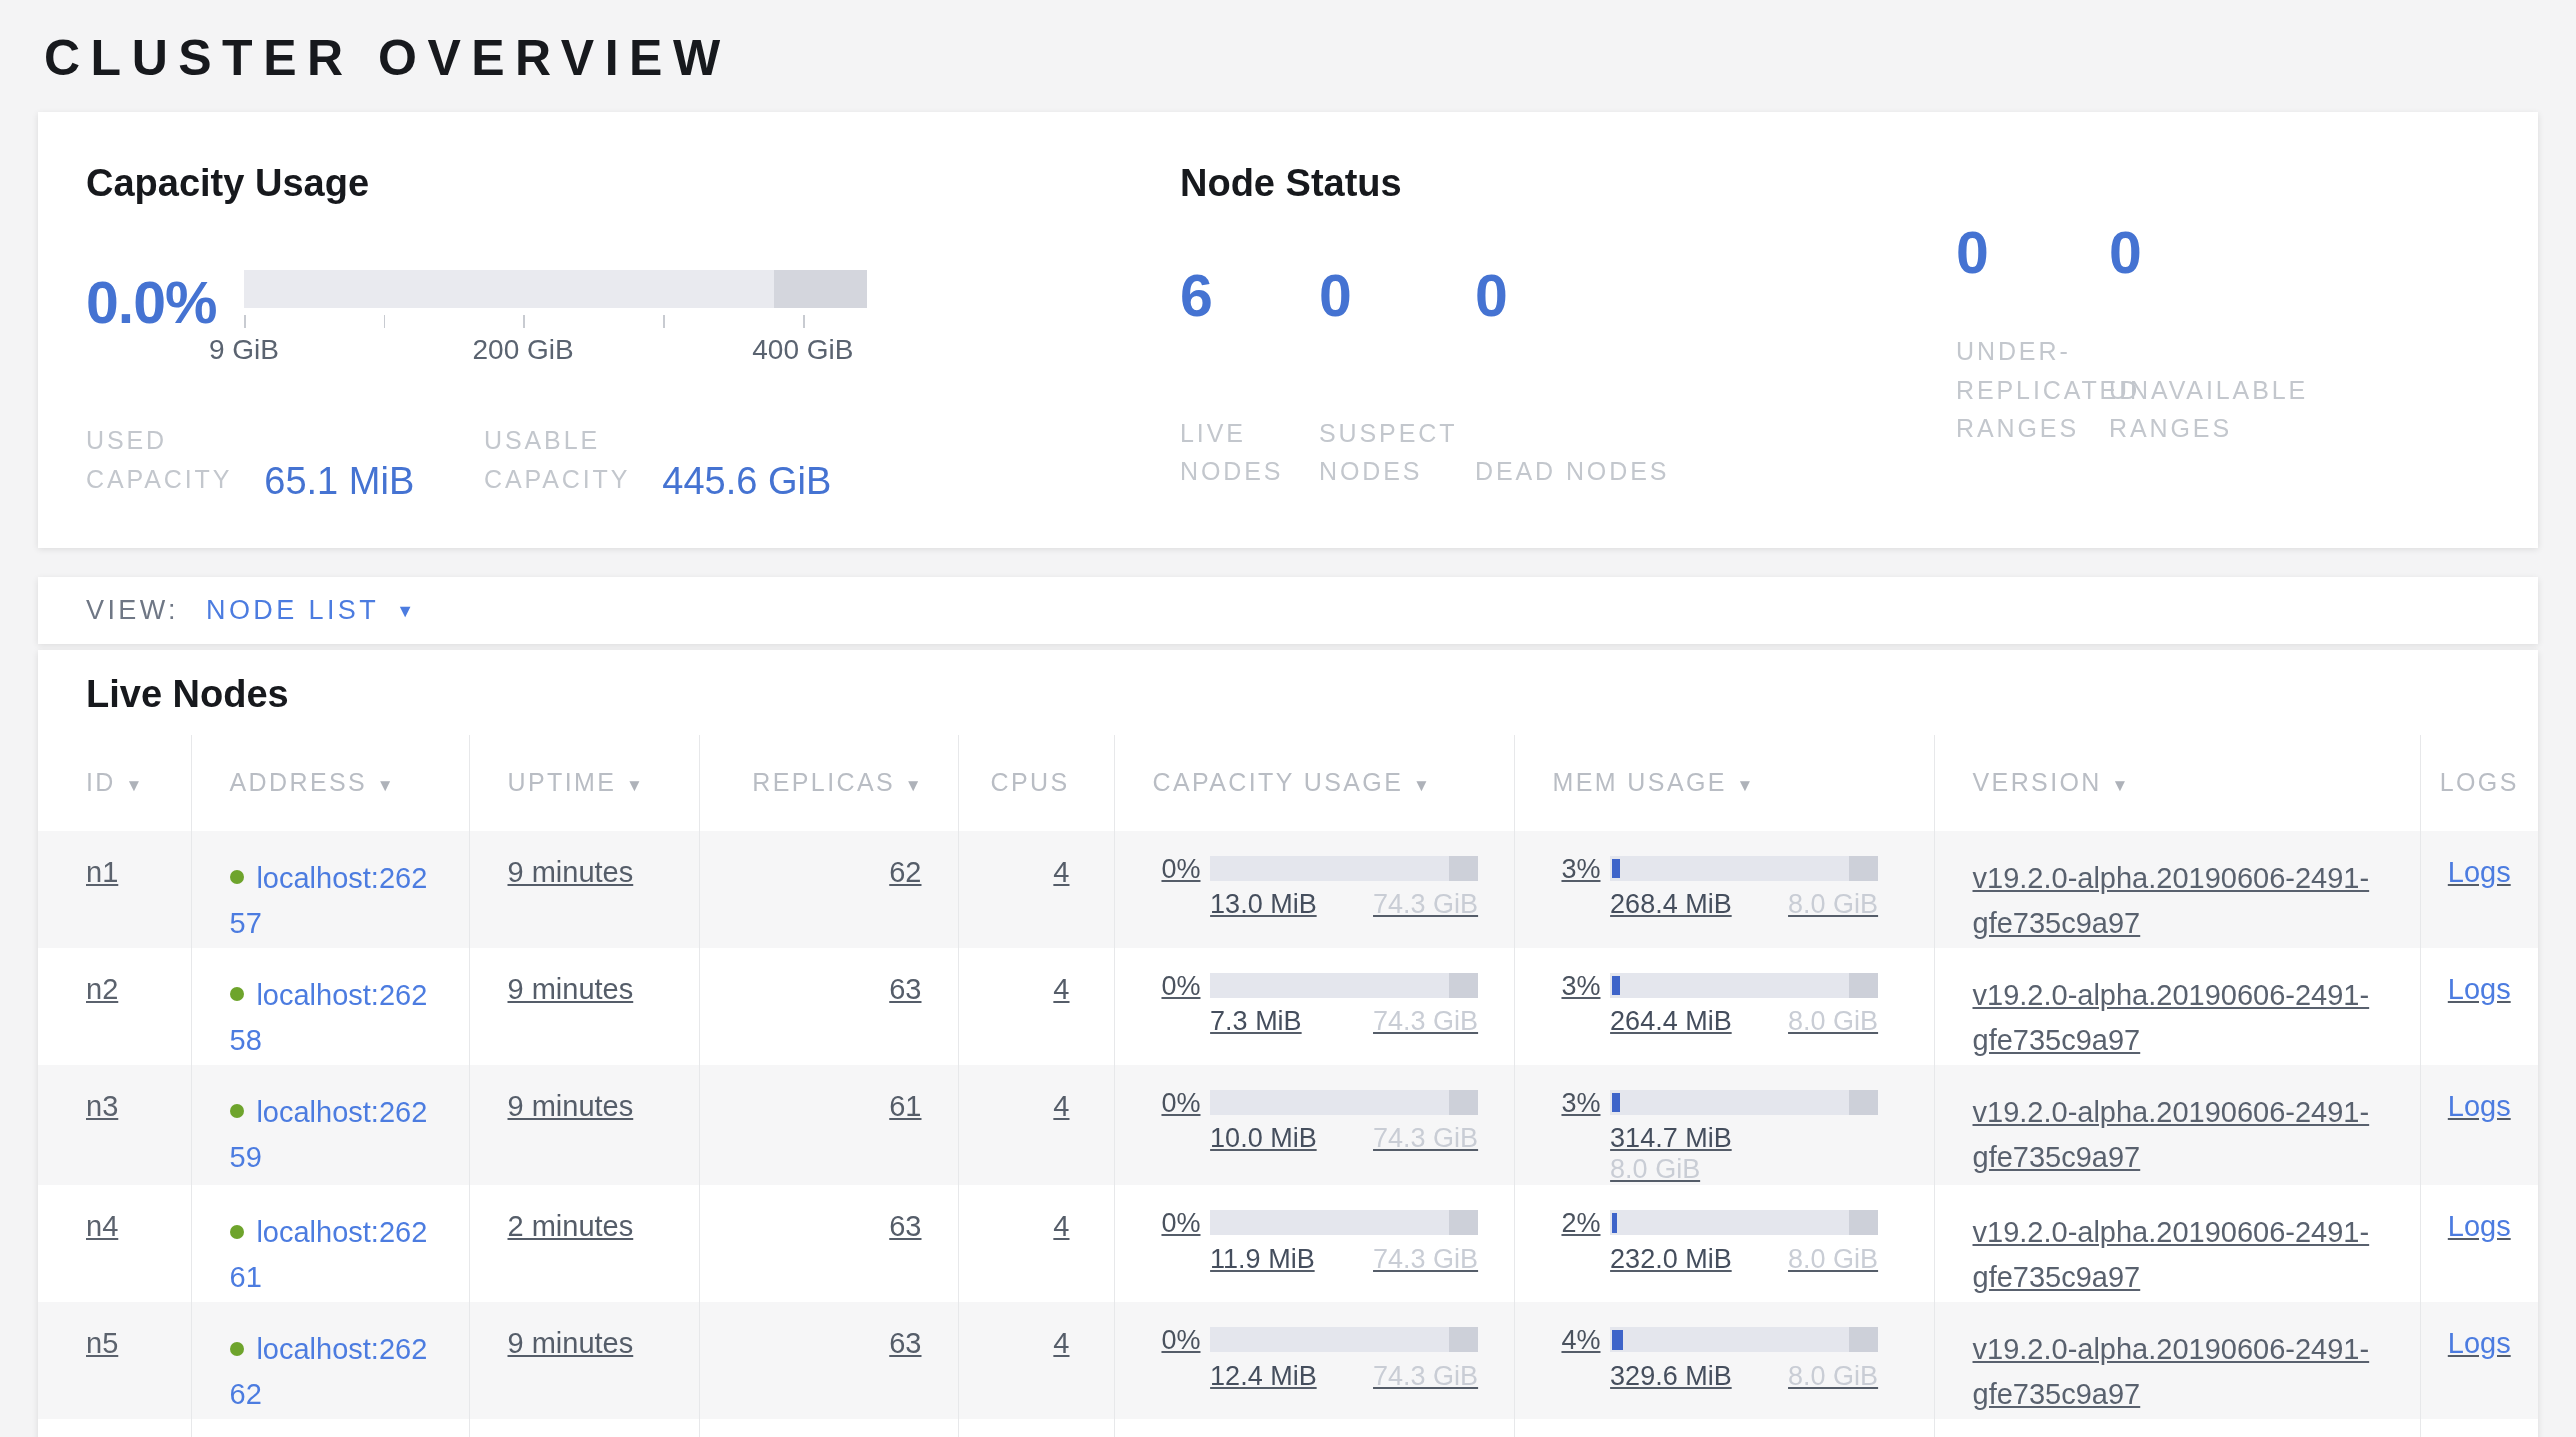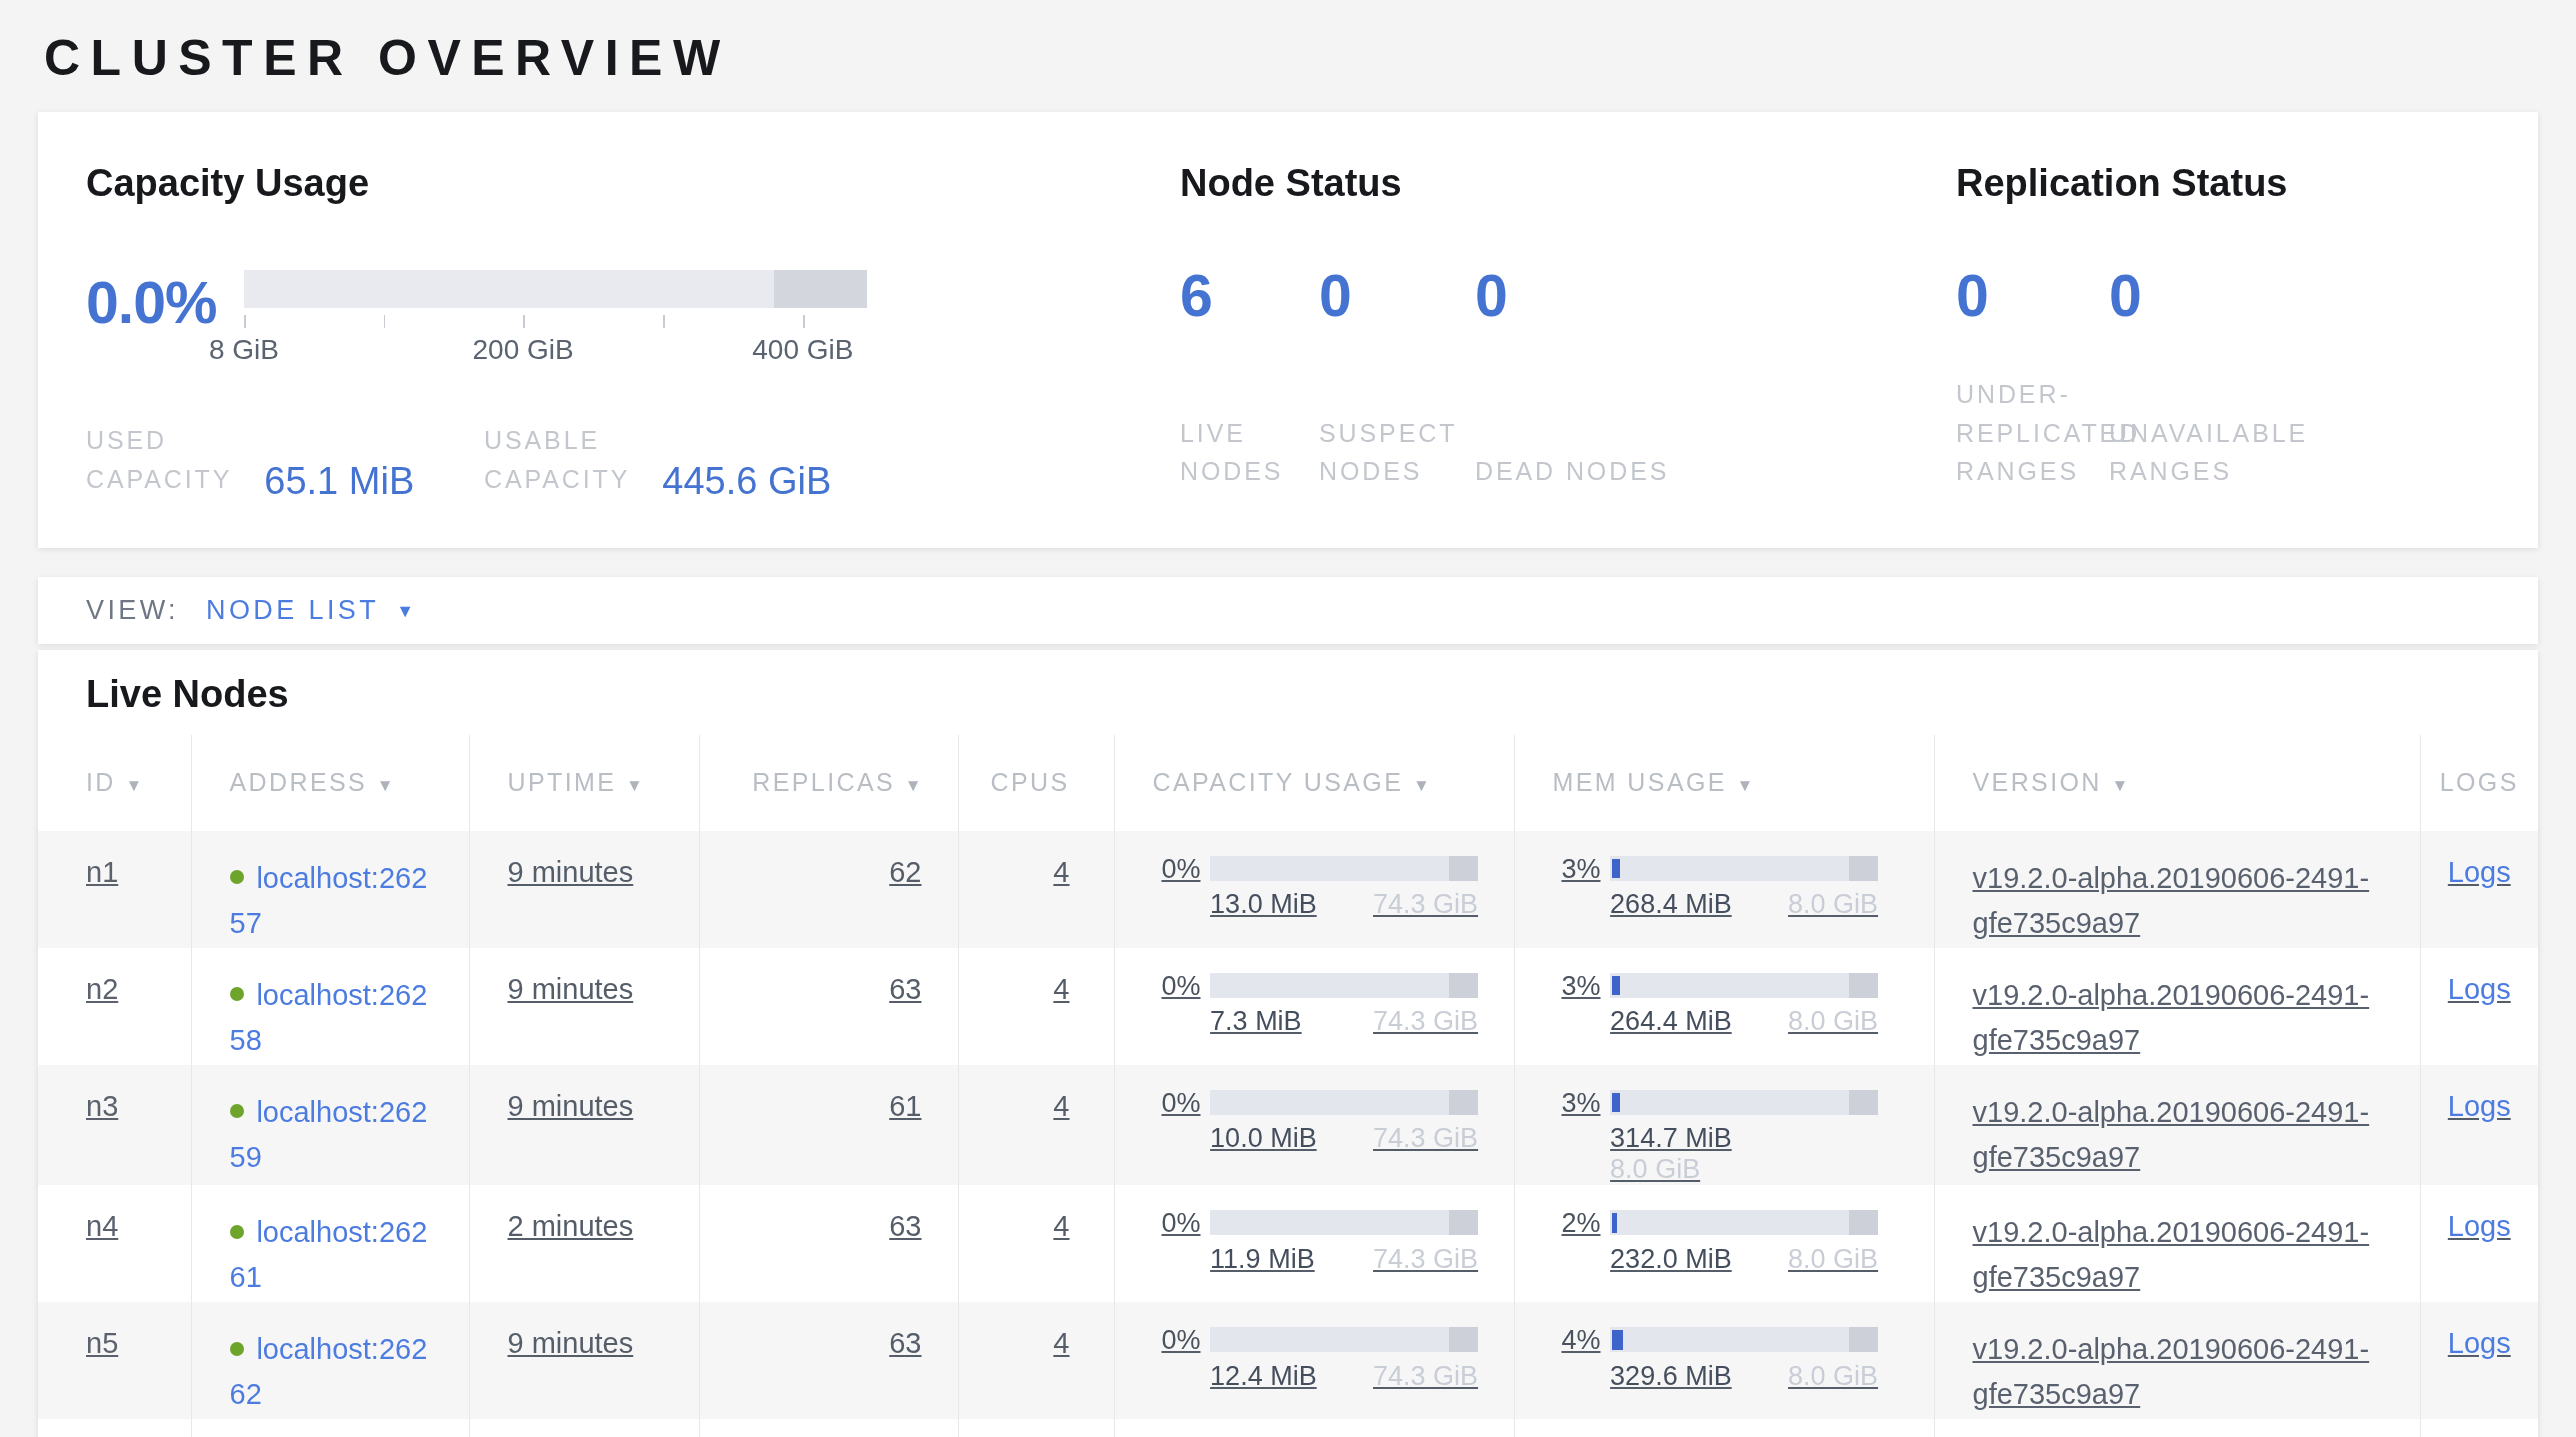--- a/index.html
+++ b/index.html
@@ -128,21 +128,21 @@
           <div class="gdark"></div>
         </div>
         <div class="gticks">
           <span class="gtick gt0"></span>
           <span class="gtick gt1"></span>
           <span class="gtick gt2"></span>
           <span class="gtick gt3"></span>
           <span class="gtick gt4"></span>
         </div>
         <div class="glabels">
-          <span class="glabel gt0">8 GiB</span>
+          <span class="glabel gt0">9 GiB</span>
           <span class="glabel gt2">200 GiB</span>
           <span class="glabel gt4">400 GiB</span>
         </div>
       </div>
     </div>
     <div class="kv-row">
       <div class="kv kv-used">
         <div class="kv-label">USED CAPACITY</div>
         <div class="kv-value">65.1 MiB</div>
       </div>
@@ -165,21 +165,20 @@
         <div class="stat-label">SUSPECT NODES</div>
       </div>
       <div class="stat">
         <div class="stat-num">0</div>
         <div class="stat-label">DEAD NODES</div>
       </div>
     </div>
   </div>
 
   <div class="sec sec-repl">
-    <h2>Replication Status</h2>
     <div class="stats">
       <div class="stat">
         <div class="stat-num">0</div>
         <div class="stat-label">UNDER-REPLICATED RANGES</div>
       </div>
       <div class="stat">
         <div class="stat-num">0</div>
         <div class="stat-label">UNAVAILABLE RANGES</div>
       </div>
     </div>

